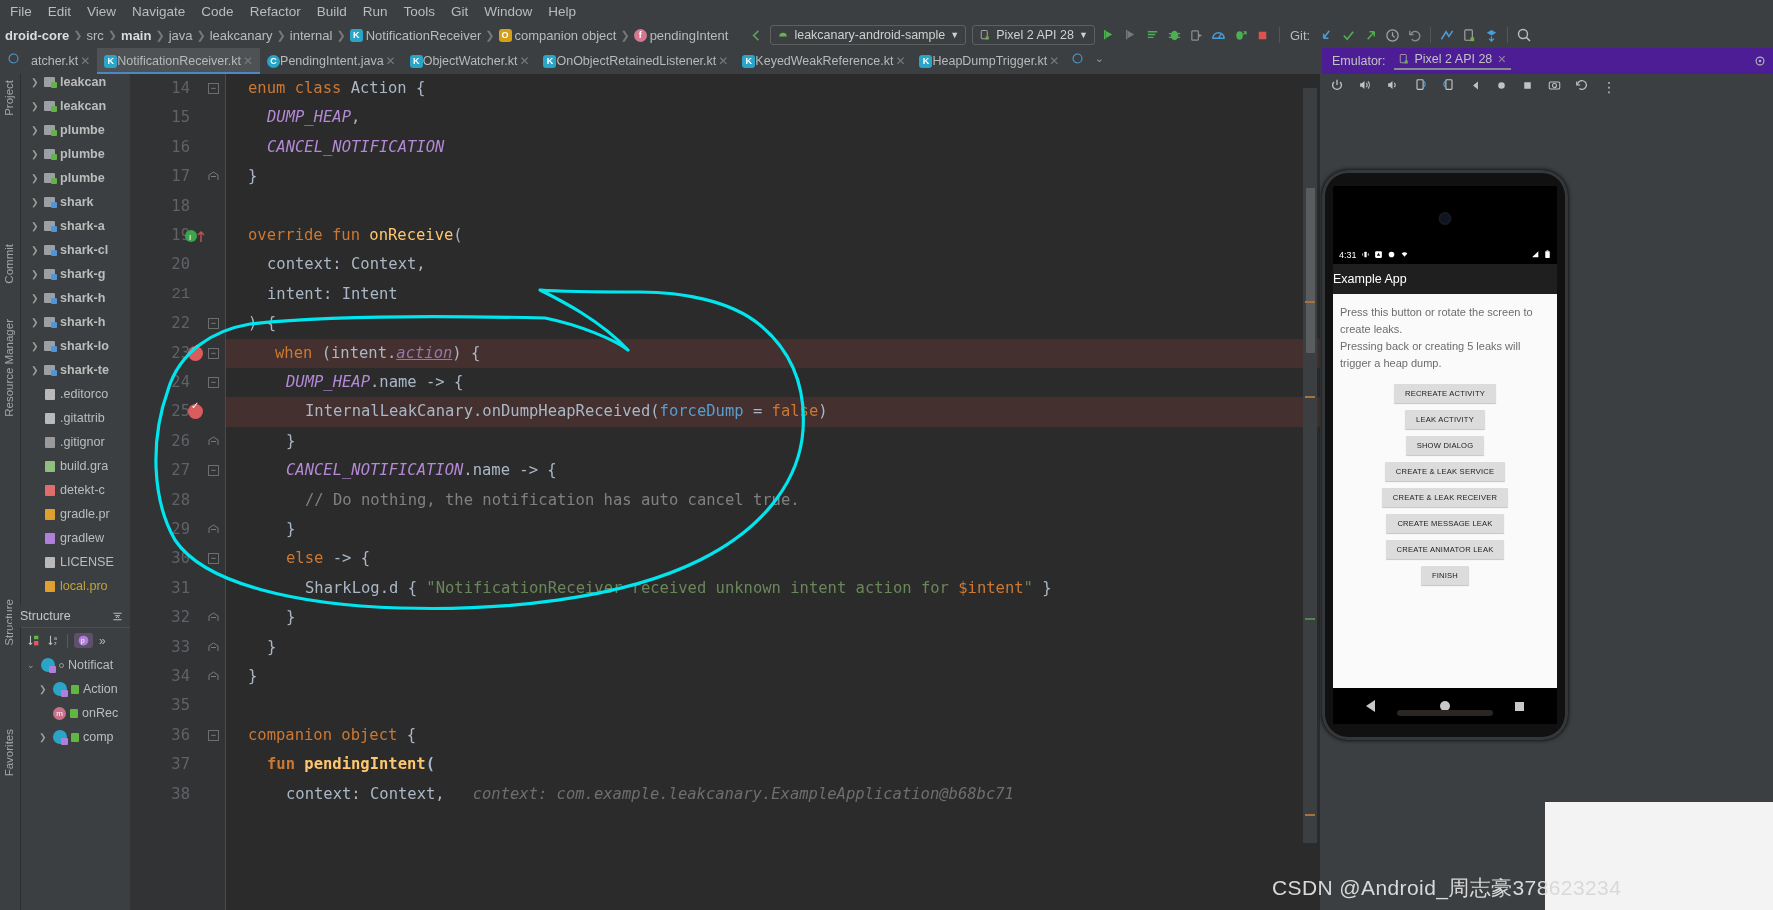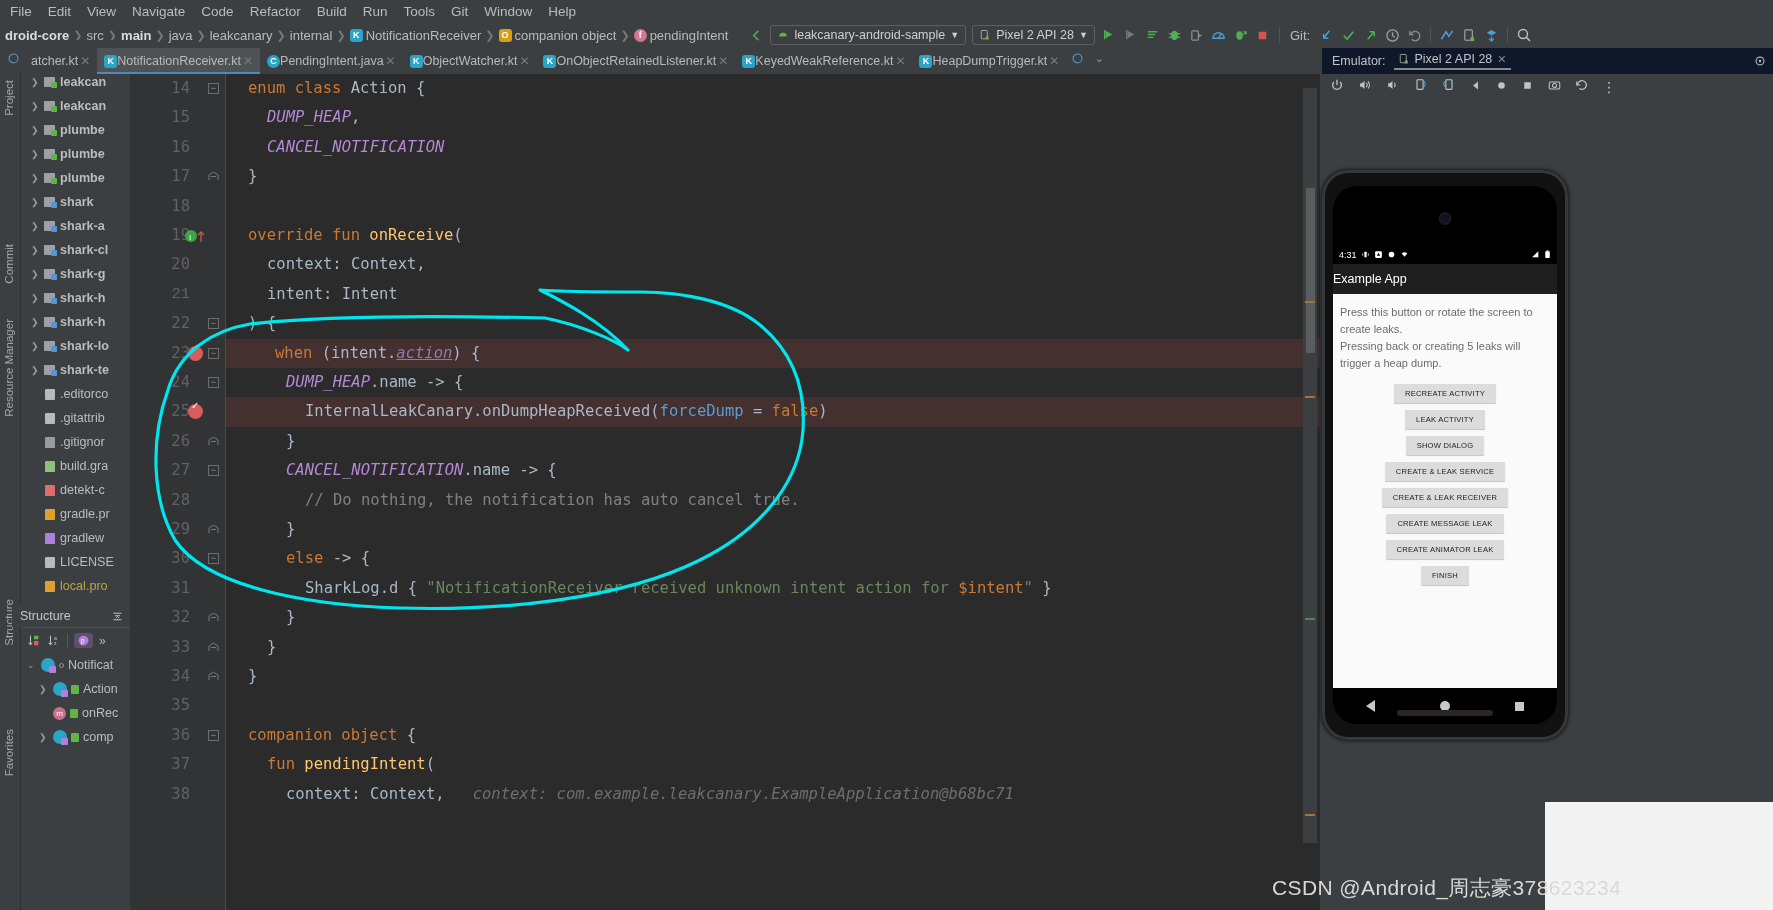--- a/index.html
+++ b/index.html
@@ -163,21 +163,21 @@
   .analyzing {
     position: absolute; right: 8px; top: 72px; font-size: 12.5px; color: #a0a0a0;
   }
 
   
   .annot { position: absolute; left: 0; top: 0; width: 1773px; height: 910px; pointer-events: none; }
 
   
   .emuheaderbar {
     position: absolute; left: 1322px; top: 48px; width: 451px; height: 26px;
-    background: #0f172a; display: flex; align-items: center; gap: 8px;
+    background: #4c1d95; display: flex; align-items: center; gap: 8px;
     padding-left: 10px; font-size: 12.5px; color: #c2c2c2;
   }
   .emu-tab {
     display: flex; align-items: center; gap: 5px; padding: 0 4px 2px 4px;
     border-bottom: 2px solid #8a8a8a; position: relative;
   }
   .emutoolbar {
     position: absolute; left: 1322px; top: 74px; width: 451px; height: 26px;
     background: #3c3f41; display: flex; align-items: center; gap: 13px;
     padding-left: 8px; color: #c2c2c2;
@@ -186,21 +186,21 @@
     position: absolute; left: 1322px; top: 100px; width: 451px; height: 810px;
     background: #3c3f41;
   }
   .phone {
     position: absolute; left: 1322px; top: 170px; width: 246px; height: 570px;
     background: #111; border-radius: 26px;
     box-shadow: inset 0 0 0 3px #35383a, 0 0 4px #000;
   }
   .phone-inner {
     position: absolute; left: 11px; top: 16px; width: 224px; height: 538px;
-    border-radius: 24px; background: #000; overflow: hidden;
+    border-radius: 2px; background: #000; overflow: hidden;
   }
   .phone-cam {
     position: absolute; left: 50%; top: 28px; transform: translateX(-50%);
     width: 9px; height: 9px; border-radius: 50%; background: #0d1424;
     box-shadow: 0 0 0 2px #1a1a1c;
   }
   .phone-speaker {
     position: absolute; left: 50%; top: 198px; transform: translateX(-50%);
     width: 92px; height: 5px; border-radius: 3px; background: #262626;
   }
@@ -763,21 +763,21 @@
           <div class="line" style="top: 382.2px; position: absolute; left: 0px; right: 0px;"><span class="code" style="padding-left: 60px;"><span class="enumv">CANCEL_NOTIFICATION</span><span class="plain">.name -&gt; {</span></span></div>
           <div class="line" style="top: 411.6px; position: absolute; left: 0px; right: 0px;"><span class="code" style="padding-left: 79px;"><span class="cmt">// Do nothing, the notification has auto cancel true.</span></span></div>
           <div class="line" style="top: 441px; position: absolute; left: 0px; right: 0px;"><span class="code" style="padding-left: 60px;"><span class="plain">}</span></span></div>
           <div class="line" style="top: 470.4px; position: absolute; left: 0px; right: 0px;"><span class="code" style="padding-left: 60px;"><span class="kw">else</span><span class="plain"> -&gt; {</span></span></div>
           <div class="line" style="top: 499.8px; position: absolute; left: 0px; right: 0px;"><span class="code" style="padding-left: 79px;"><span class="plain">SharkLog.d { </span><span class="str">"NotificationReceiver received unknown intent action for </span><span class="strvar">$intent</span><span class="str">"</span><span class="plain"> }</span></span></div>
           <div class="line" style="top: 529.2px; position: absolute; left: 0px; right: 0px;"><span class="code" style="padding-left: 60px;"><span class="plain">}</span></span></div>
           <div class="line" style="top: 558.6px; position: absolute; left: 0px; right: 0px;"><span class="code" style="padding-left: 41px;"><span class="plain">}</span></span></div>
           <div class="line" style="top: 588px; position: absolute; left: 0px; right: 0px;"><span class="code" style="padding-left: 22px;"><span class="plain">}</span></span></div>
           <div class="line" style="top: 617.4px; position: absolute; left: 0px; right: 0px;"><span class="code" style="padding-left: 22px;"></span></div>
           <div class="line" style="top: 646.8px; position: absolute; left: 0px; right: 0px;"><span class="code" style="padding-left: 22px;"><span class="kw">companion </span><span class="kw">object </span><span class="plain">{</span></span></div>
-          <div class="line" style="top: 676.2px; position: absolute; left: 0px; right: 0px;"><span class="code" style="padding-left: 41px;"><span class="kw">fun </span><span class="fnname">pendingIntent</span><span class="plain">(</span></span></div>
+          <div class="line" style="top: 676.2px; position: absolute; left: 0px; right: 0px;"><span class="code" style="padding-left: 41px; font-weight: bold;"><span class="kw">fun </span><span class="fnname">pendingIntent</span><span class="plain">(</span></span></div>
           <div class="line" style="top: 705.6px; position: absolute; left: 0px; right: 0px;"><span class="code" style="padding-left: 60px;"><span class="plain">context: Context,</span><span class="hint">   context: com.example.leakcanary.ExampleApplication@b68bc71</span></span></div>
         </div>
     </div>
   <div class="lnum" style="top: 0px;">14</div>
       <div class="foldmark" style="top: 9px;">−</div>
       <div class="lnum" style="top: 29.4px;">15</div>
       <div class="lnum" style="top: 58.8px;">16</div>
       <div class="lnum" style="top: 88.2px;">17</div>
       <div class="foldmark end" style="top: 97.2px;"><svg width="11" height="11" viewBox="0 0 11 11">
           <path d="M1 9 V4 L5.5 1 L10 4 V9" stroke="#7a7a7a" stroke-width="1" fill="none"></path>

